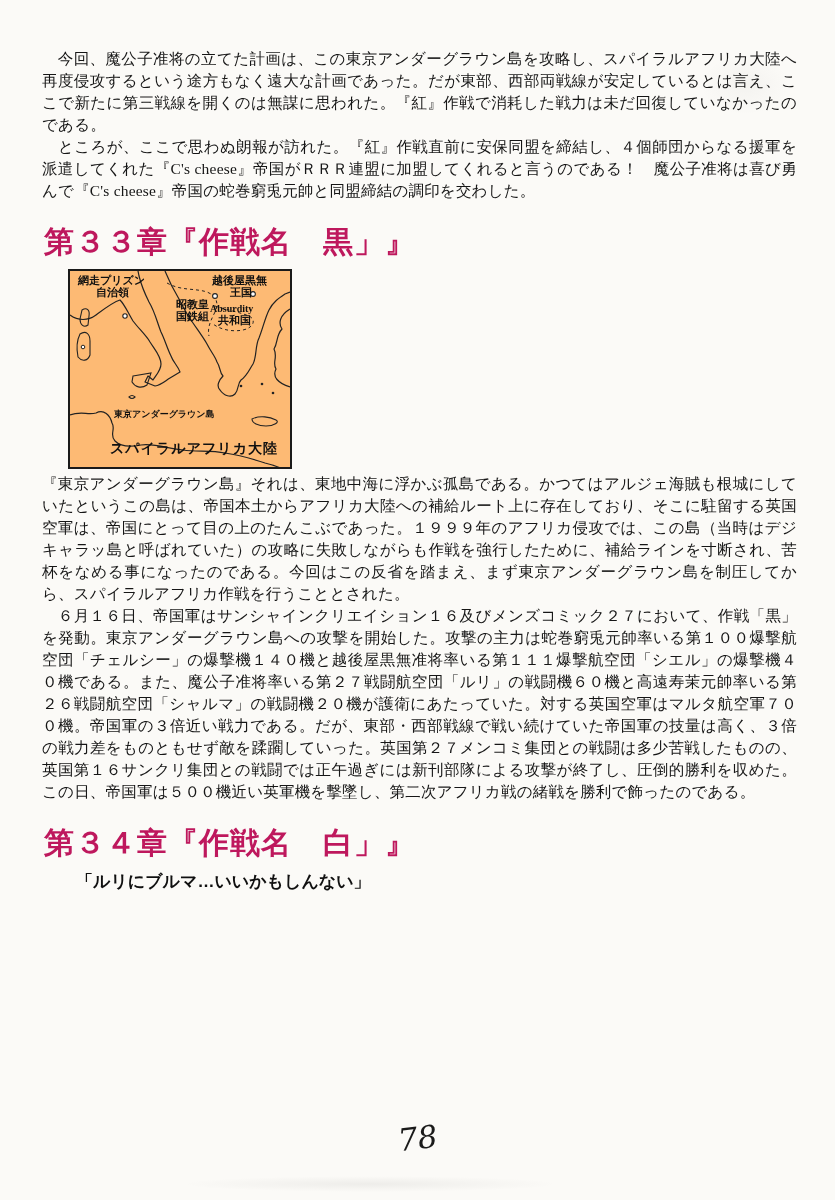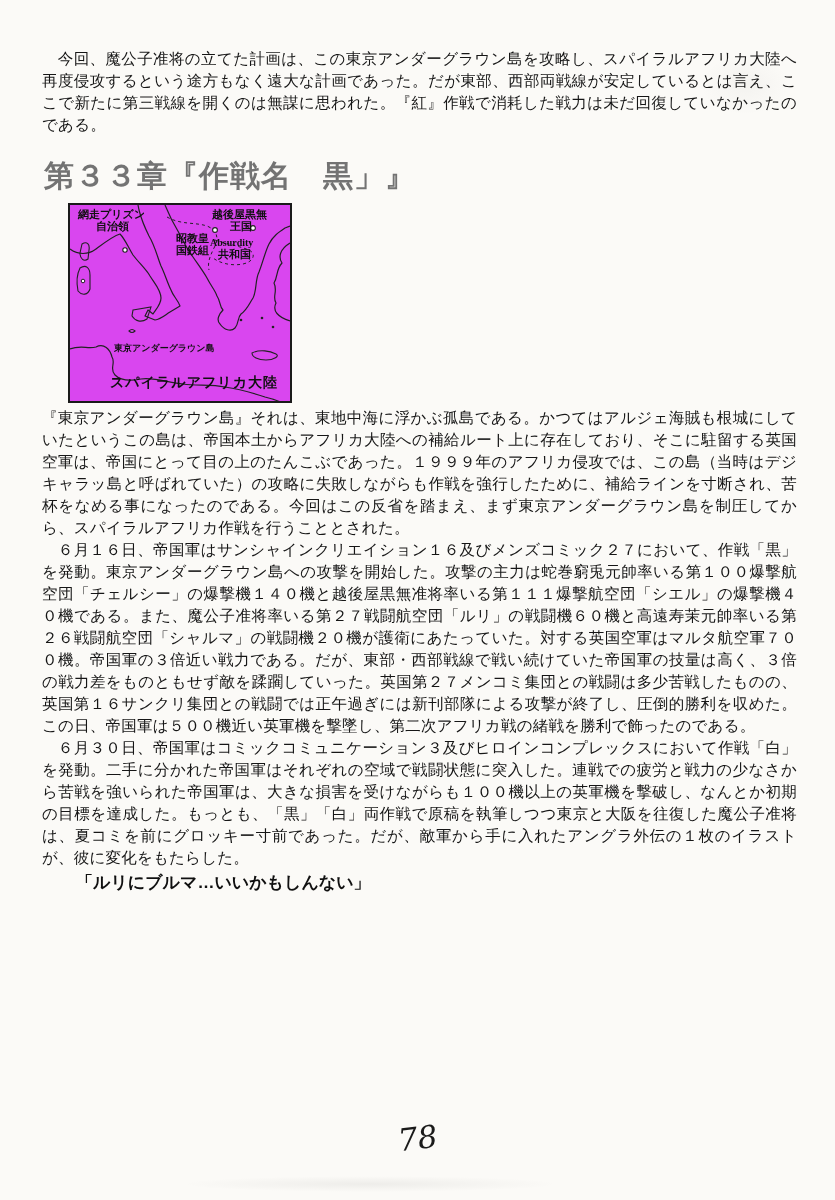--- a/index.html
+++ b/index.html
@@ -9,26 +9,26 @@
     padding:48px 38px 0 42px;
     font-family:"Liberation Serif","DejaVu Serif",serif;
     color:#161616;
   }
   p.body{
     margin:0;font-size:15.5px;line-height:22px;
     text-align:justify;letter-spacing:0.2px;
   }
   h1.chapter{
     margin:20px 0 6px 2px;font-size:30px;font-weight:700;
-    letter-spacing:1px;color:#737373;
+    letter-spacing:1px;color:#be185d;
     font-family:"Liberation Serif","DejaVu Serif",serif;
   }
   .map{
     width:224px;height:200px;margin:4px 0 4px 26px;
-    border:2px solid #1a1a1a;background:#d946ef;box-sizing:border-box;
+    border:2px solid #1a1a1a;background:#fdba74;box-sizing:border-box;
   }
   .map svg{display:block;width:100%;height:100%;}
   .map text{font-family:"Liberation Serif","DejaVu Serif",serif;fill:#101010;}
   p.quote{
     margin:2px 0 0 0;padding-left:34px;
     font-family:"Liberation Sans","DejaVu Sans",sans-serif;
     font-weight:700;font-size:17px;line-height:24px;color:#101010;
   }
   .page-number{
     position:absolute;left:398px;top:1120px;
@@ -44,20 +44,21 @@
     left:700px;top:55px;width:90px;height:60px;
     background:radial-gradient(ellipse at center,rgba(60,60,55,0.04),rgba(0,0,0,0) 70%);
   }
 </style>
 </head>
 <body>
 
 <div class="page">
 
   <p class="body">　今回、魔公子准将の立てた計画は、この東京アンダーグラウン島を攻略し、スパイラルアフリカ大陸へ再度侵攻するという途方もなく遠大な計画であった。だが東部、西部両戦線が安定しているとは言え、ここで新たに第三戦線を開くのは無謀に思われた。『紅』作戦で消耗した戦力は未だ回復していなかったのである。</p>
+  <p class="body">　ところが、ここで思わぬ朗報が訪れた。『紅』作戦直前に安保同盟を締結し、４個師団からなる援軍を派遣してくれた『C's cheese』帝国がＲＲＲ連盟に加盟してくれると言うのである！　魔公子准将は喜び勇んで『C's cheese』帝国の蛇巻窮兎元帥と同盟締結の調印を交わした。</p>
 
   <h1 class="chapter">第３３章『作戦名　黒」』</h1>
 
   <div class="map">
     <svg viewBox="0 0 220 196">
 
       <path d="M 0 44 C 8 50 18 50 26 44 C 34 38 43 31 50 29 C 55 34 58 42 63 50 C 69 58 76 64 80 71 C 85 79 91 85 91 93 C 91 99 87 103 83 109 L 78 105 L 75 111 L 85 115 C 91 114 95 110 100 107 L 110 101 C 108 95 103 91 101 85 C 97 77 95 69 91 61 C 87 51 85 41 79 31 C 75 23 71 13 69 5 L 68 0" fill="none" stroke="#222" stroke-width="1.2" stroke-linejoin="round"></path>
       <path d="M 95 0 C 99 10 103 18 109 28 C 113 36 117 44 123 52 C 127 58 133 66 137 73 C 141 81 145 85 147 91 C 151 97 149 101 153 105 C 149 109 146 115 150 119 C 154 125 161 127 165 123 C 169 119 167 113 171 109 C 177 105 179 99 183 93 C 187 85 185 75 189 67 C 193 57 195 47 199 39 C 203 31 209 27 215 23 L 220 21" fill="none" stroke="#222" stroke-width="1.2" stroke-linejoin="round"></path>
       <path d="M 220 38 C 210 44 208 52 212 58 C 206 64 208 72 204 78 C 208 86 202 92 206 98 C 202 106 208 112 220 116" fill="none" stroke="#222" stroke-width="1.2" stroke-linejoin="round"></path>
       <path d="M 0 144 C 10 140 18 144 26 142 C 34 138 40 144 42 152 C 46 158 39 164 45 170 C 51 176 61 176 71 174 C 85 172 99 178 113 179 C 127 181 141 179 155 182 C 169 184 183 188 195 192 C 203 194 209 196 212 198" fill="none" stroke="#222" stroke-width="1.2" stroke-linejoin="round"></path>
@@ -88,21 +89,21 @@
       <text x="140" y="41" font-size="10" font-weight="700">Absurdity</text>
       <text x="148" y="53" font-size="11" font-weight="700">共和国</text>
       <text x="44" y="146" font-size="9" font-weight="700">東京アンダーグラウン島</text>
       <text x="40" y="182" font-size="14" font-weight="700" letter-spacing="1">スパイラルアフリカ大陸</text>
     </svg>
   </div>
 
   <p class="body">『東京アンダーグラウン島』それは、東地中海に浮かぶ孤島である。かつてはアルジェ海賊も根城にしていたというこの島は、帝国本土からアフリカ大陸への補給ルート上に存在しており、そこに駐留する英国空軍は、帝国にとって目の上のたんこぶであった。１９９９年のアフリカ侵攻では、この島（当時はデジキャラッ島と呼ばれていた）の攻略に失敗しながらも作戦を強行したために、補給ラインを寸断され、苦杯をなめる事になったのである。今回はこの反省を踏まえ、まず東京アンダーグラウン島を制圧してから、スパイラルアフリカ作戦を行うこととされた。</p>
   <p class="body">　６月１６日、帝国軍はサンシャインクリエイション１６及びメンズコミック２７において、作戦「黒」を発動。東京アンダーグラウン島への攻撃を開始した。攻撃の主力は蛇巻窮兎元帥率いる第１００爆撃航空団「チェルシー」の爆撃機１４０機と越後屋黒無准将率いる第１１１爆撃航空団「シエル」の爆撃機４０機である。また、魔公子准将率いる第２７戦闘航空団「ルリ」の戦闘機６０機と高遠寿茉元帥率いる第２６戦闘航空団「シャルマ」の戦闘機２０機が護衛にあたっていた。対する英国空軍はマルタ航空軍７００機。帝国軍の３倍近い戦力である。だが、東部・西部戦線で戦い続けていた帝国軍の技量は高く、３倍の戦力差をものともせず敵を蹂躙していった。英国第２７メンコミ集団との戦闘は多少苦戦したものの、英国第１６サンクリ集団との戦闘では正午過ぎには新刊部隊による攻撃が終了し、圧倒的勝利を収めた。この日、帝国軍は５００機近い英軍機を撃墜し、第二次アフリカ戦の緒戦を勝利で飾ったのである。</p>
 
+  <h1 class="chapter">第３４章『作戦名　白」』</h1>
 
-  <p class="body">　６月３０日、帝国軍はコミックコミュニケーション３及びヒロインコンプレックスにおいて作戦「白」を発動。二手に分かれた帝国軍はそれぞれの空域で戦闘状態に突入した。連戦での疲労と戦力の少なさから苦戦を強いられた帝国軍は、大きな損害を受けながらも１００機以上の英軍機を撃破し、なんとか初期の目標を達成した。もっとも、「黒」「白」両作戦で原稿を執筆しつつ東京と大阪を往復した魔公子准将は、夏コミを前にグロッキー寸前であった。だが、敵軍から手に入れたアングラ外伝の１枚のイラストが、彼に変化をもたらした。</p>
   <p class="quote">「ルリにブルマ…いいかもしんない」</p>
 
   <div class="page-number">78</div>
 
   <div class="smudge smudge-bottom"></div>
   <div class="smudge smudge-right"></div>
 </div>
 
 </body></html>

